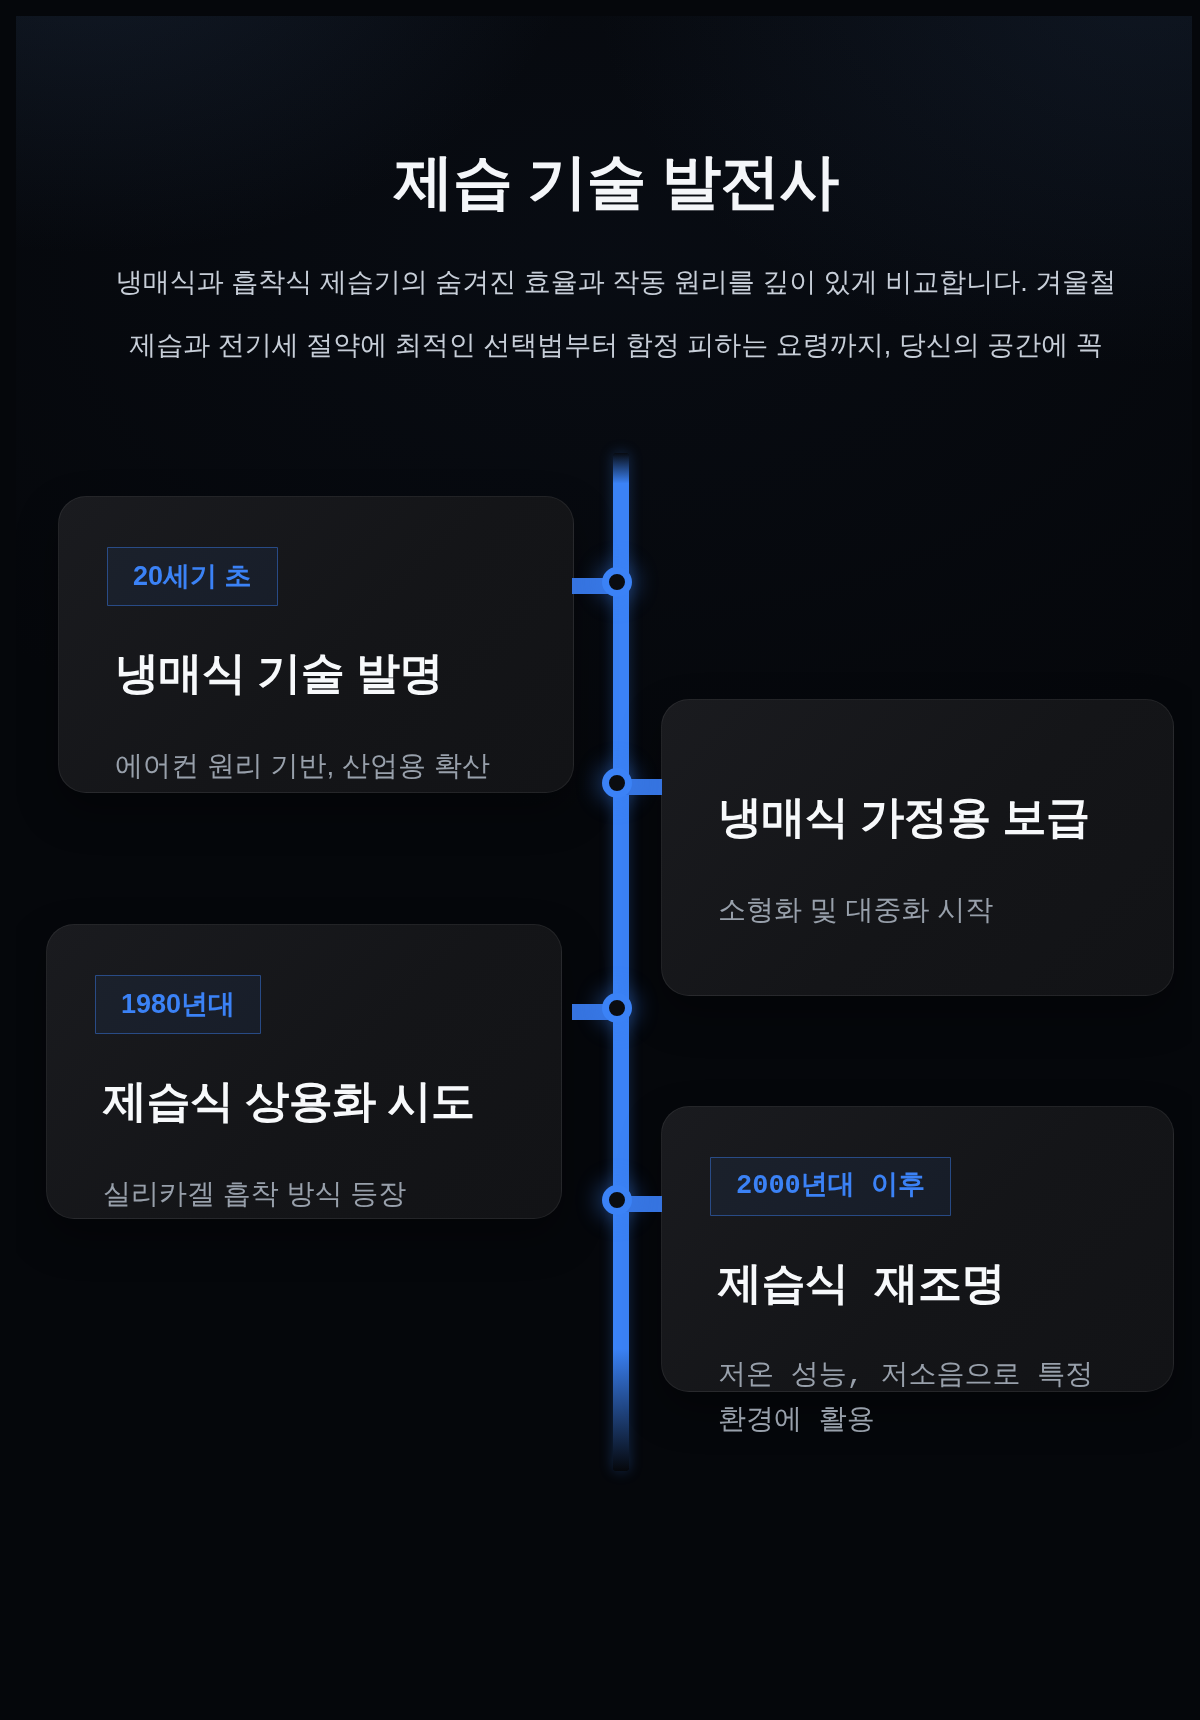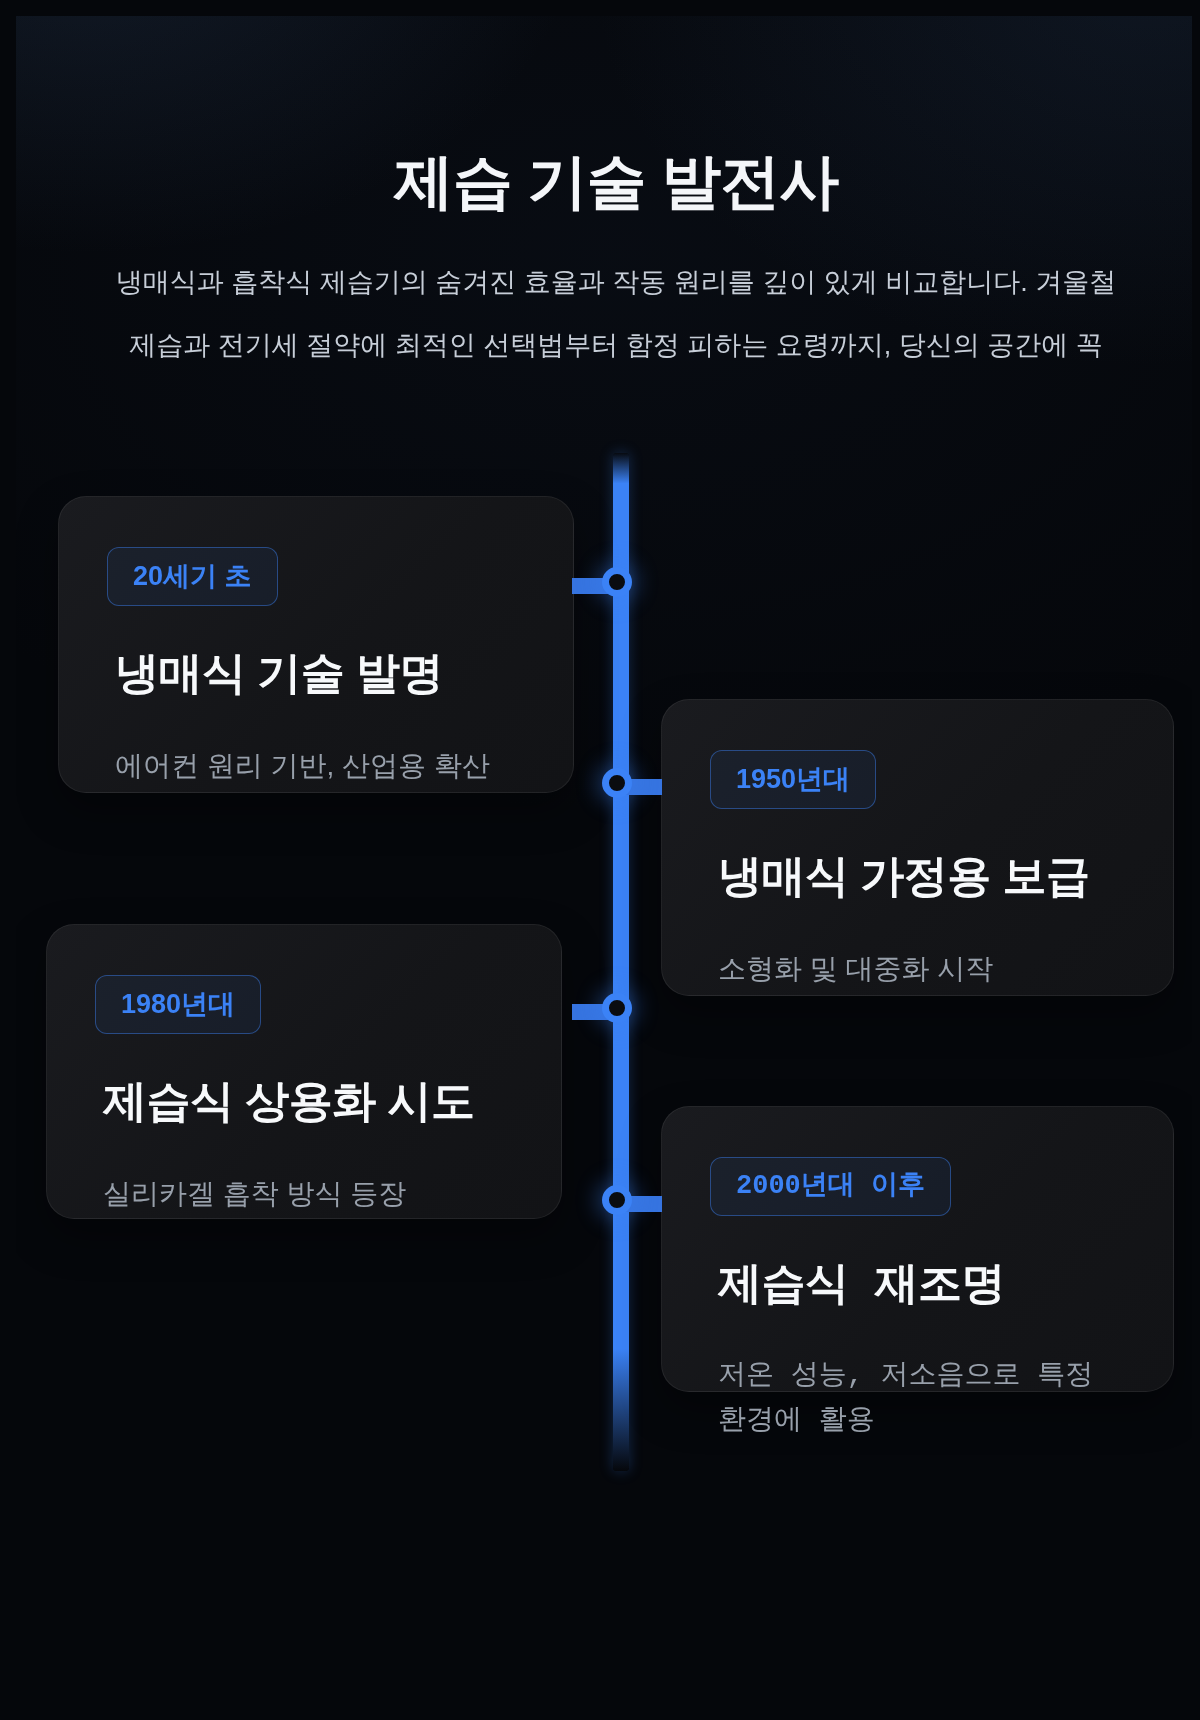--- a/index.html
+++ b/index.html
@@ -77,21 +77,21 @@
     border-radius: 28px;
     background: linear-gradient(135deg, #1a1b1f 0%, #141518 55%, #121316 100%);
     border: 1px solid rgba(255,255,255,0.065);
     padding: 50px 48px 0 48px;
     box-shadow: 0 18px 40px rgba(0,0,0,0.35);
   }
   .badge {
     display: inline-block;
     padding: 13px 25px;
     border: 1.5px solid rgba(59,130,246,0.45);
-    border-radius: 12px;
+    border-radius: 1px;
     background: rgba(59,130,246,0.07);
     color: #3b82f6;
     font-size: 27px;
     font-weight: 700;
     line-height: 1.15;
   }
   .card-title {
     margin-top: 30px;
     font-size: 44px;
     font-weight: 700;
@@ -145,21 +145,20 @@
   <div class="node" id="node-2"></div>
   <div class="node" id="node-3"></div>
 
   <div class="card" id="card-0">
     <span class="badge">20세기 초</span>
     <div class="card-title">냉매식 기술 발명</div>
     <div class="card-desc">에어컨 원리 기반, 산업용 확산</div>
   </div>
 
   <div class="card" id="card-1">
-    <span class="badge">1950년대</span>
     <div class="card-title">냉매식 가정용 보급</div>
     <div class="card-desc">소형화 및 대중화 시작</div>
   </div>
 
   <div class="card" id="card-2">
     <span class="badge">1980년대</span>
     <div class="card-title">제습식 상용화 시도</div>
     <div class="card-desc">실리카겔 흡착 방식 등장</div>
   </div>
 

